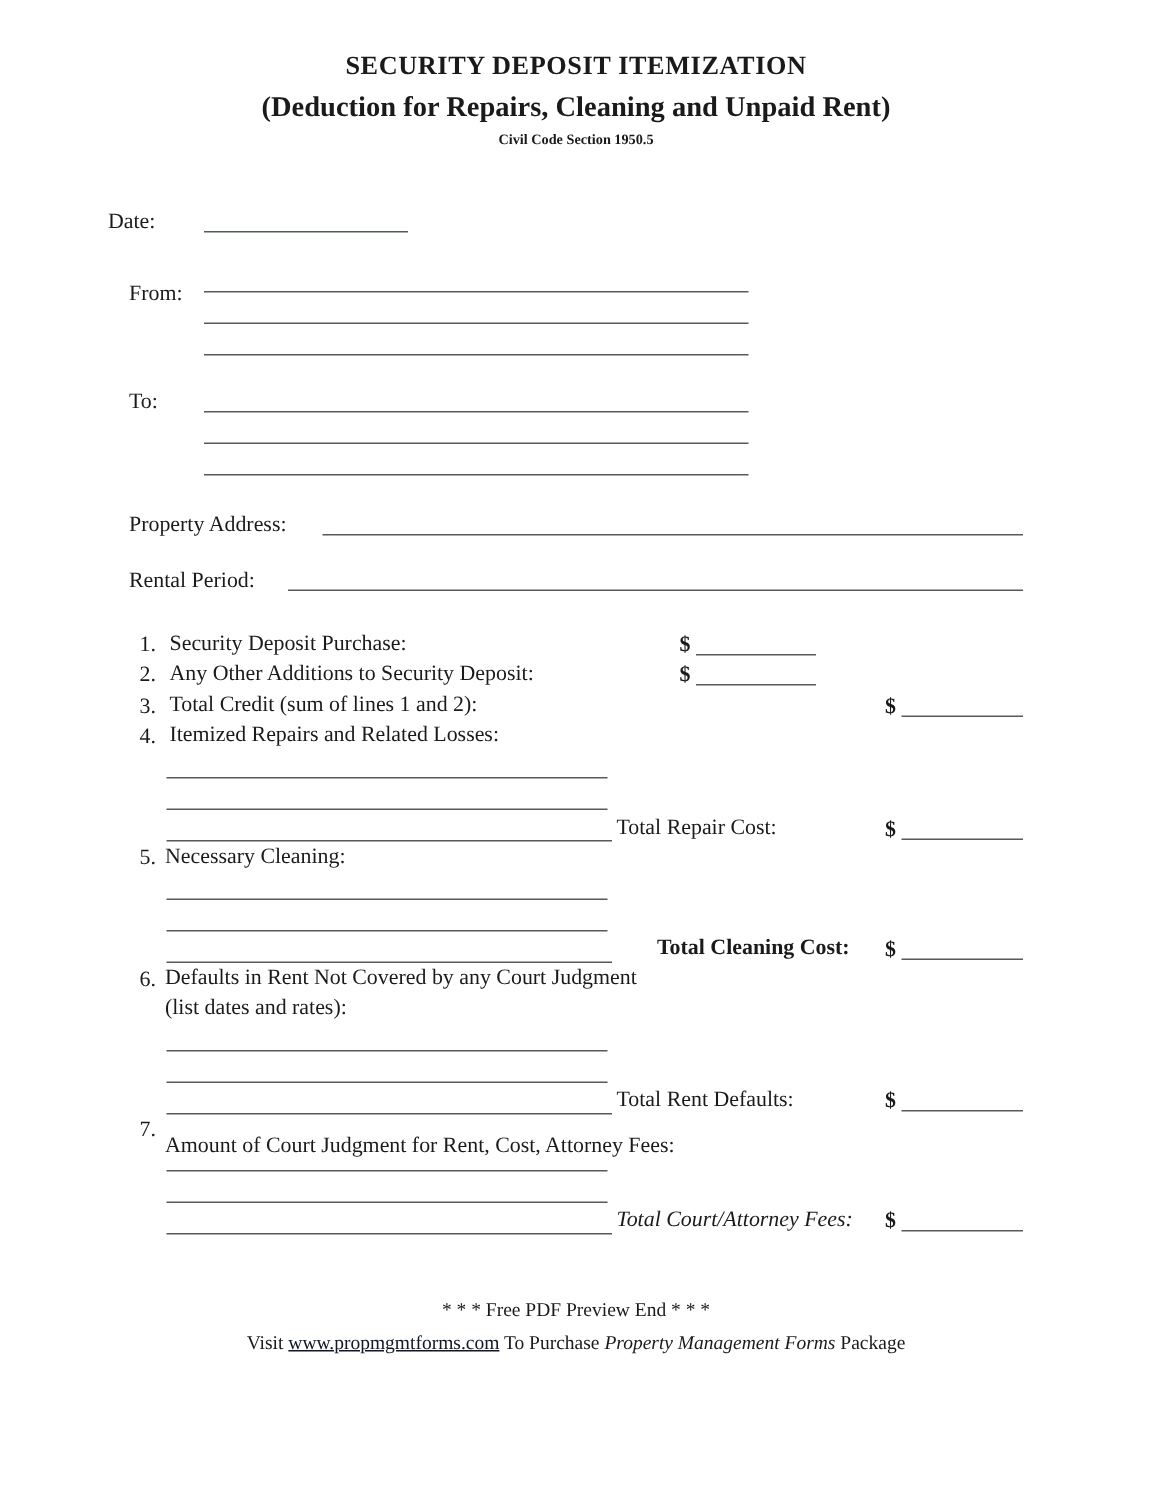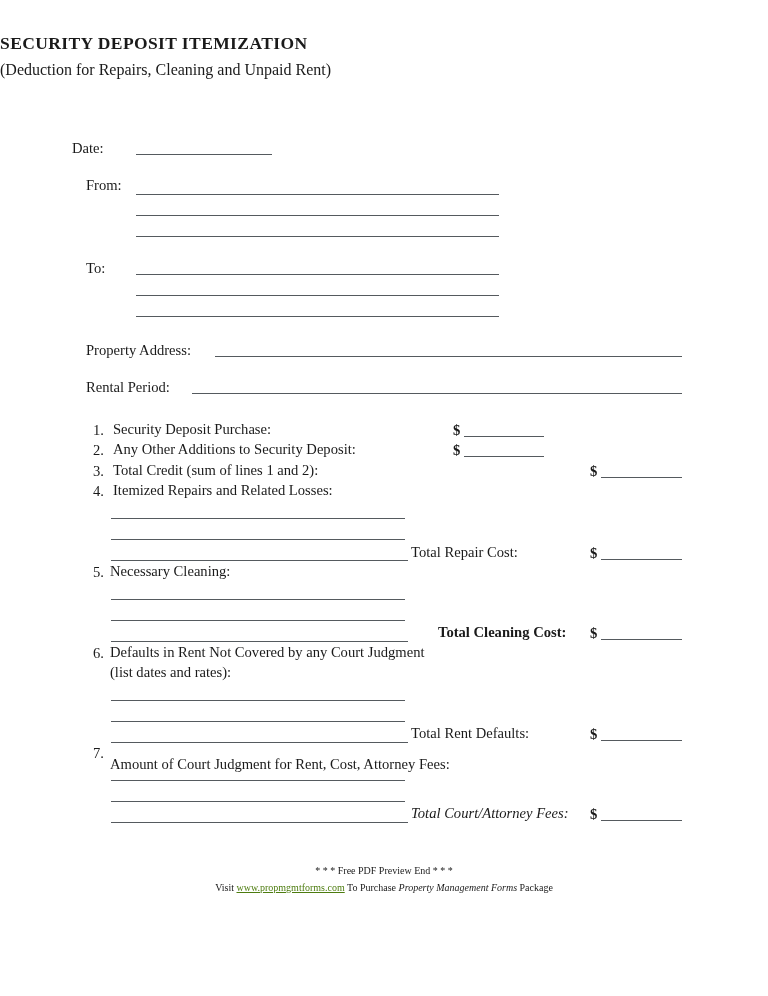--- a/index.html
+++ b/index.html
@@ -16,30 +16,31 @@
     overflow: hidden;
   }
   .page {
     position: relative;
     width: 768px;
     height: 996px;
     background: #ffffff;
   }
 
   
-  .hdr { text-align: left; }
+  .hdr { text-align: center; }
   .hdr-title {
     font-size: 17.5px;
     font-weight: bold;
     letter-spacing: 0.4px;
     margin-top: 33px;
   }
   .hdr-sub {
-    font-size: 16px;
+    font-size: 19px;
     margin-top: 7px;
+    font-weight: bold;
   }
   .hdr-cite {
     font-size: 9.5px;
     font-weight: bold;
     margin-top: 6px;
   }
 
   
   .rule {
     position: absolute;
@@ -67,43 +68,44 @@
     width: 20px;
     text-align: right;
   }
 
   
   .footer {
     position: absolute;
     left: 0;
     width: 768px;
     text-align: center;
-    font-size: 10px;
+    font-size: 13px;
   }
   .footer .ln { margin-bottom: 6px; }
   .lnk {
-    color: #4d7c0f;
+    color: #0f172a;
     text-decoration: underline;
   }
   .ital { font-style: italic; }
 </style>
 </head>
 <body>
 
 <div class="page">
 
   <div class="hdr">
     <div class="hdr-title">SECURITY DEPOSIT ITEMIZATION</div>
     <div class="hdr-sub">(Deduction for Repairs, Cleaning and Unpaid Rent)</div>
+    <div class="hdr-cite">Civil Code Section 1950.5</div>
   </div>
 
   <div class="t" style="left:72px; top:108px;">Date:</div>
   <div class="rule" style="left:136px; top:121px; width:136px;"></div>
 
-  <div class="t" style="left:86px; top:145px;">From:</div>
+  <div class="t" style="left:86px; top:156px;">From:</div>
   <div class="rule" style="left:136px; top:161px; width:363px;"></div>
   <div class="rule" style="left:136px; top:182px; width:363px;"></div>
   <div class="rule" style="left:136px; top:203px; width:363px;"></div>
 
   <div class="t" style="left:86px; top:228px;">To:</div>
   <div class="rule" style="left:136px; top:241px; width:363px;"></div>
   <div class="rule" style="left:136px; top:262px; width:363px;"></div>
   <div class="rule" style="left:136px; top:283px; width:363px;"></div>
 
   <div class="t" style="left:86px; top:310px;">Property Address:</div>

